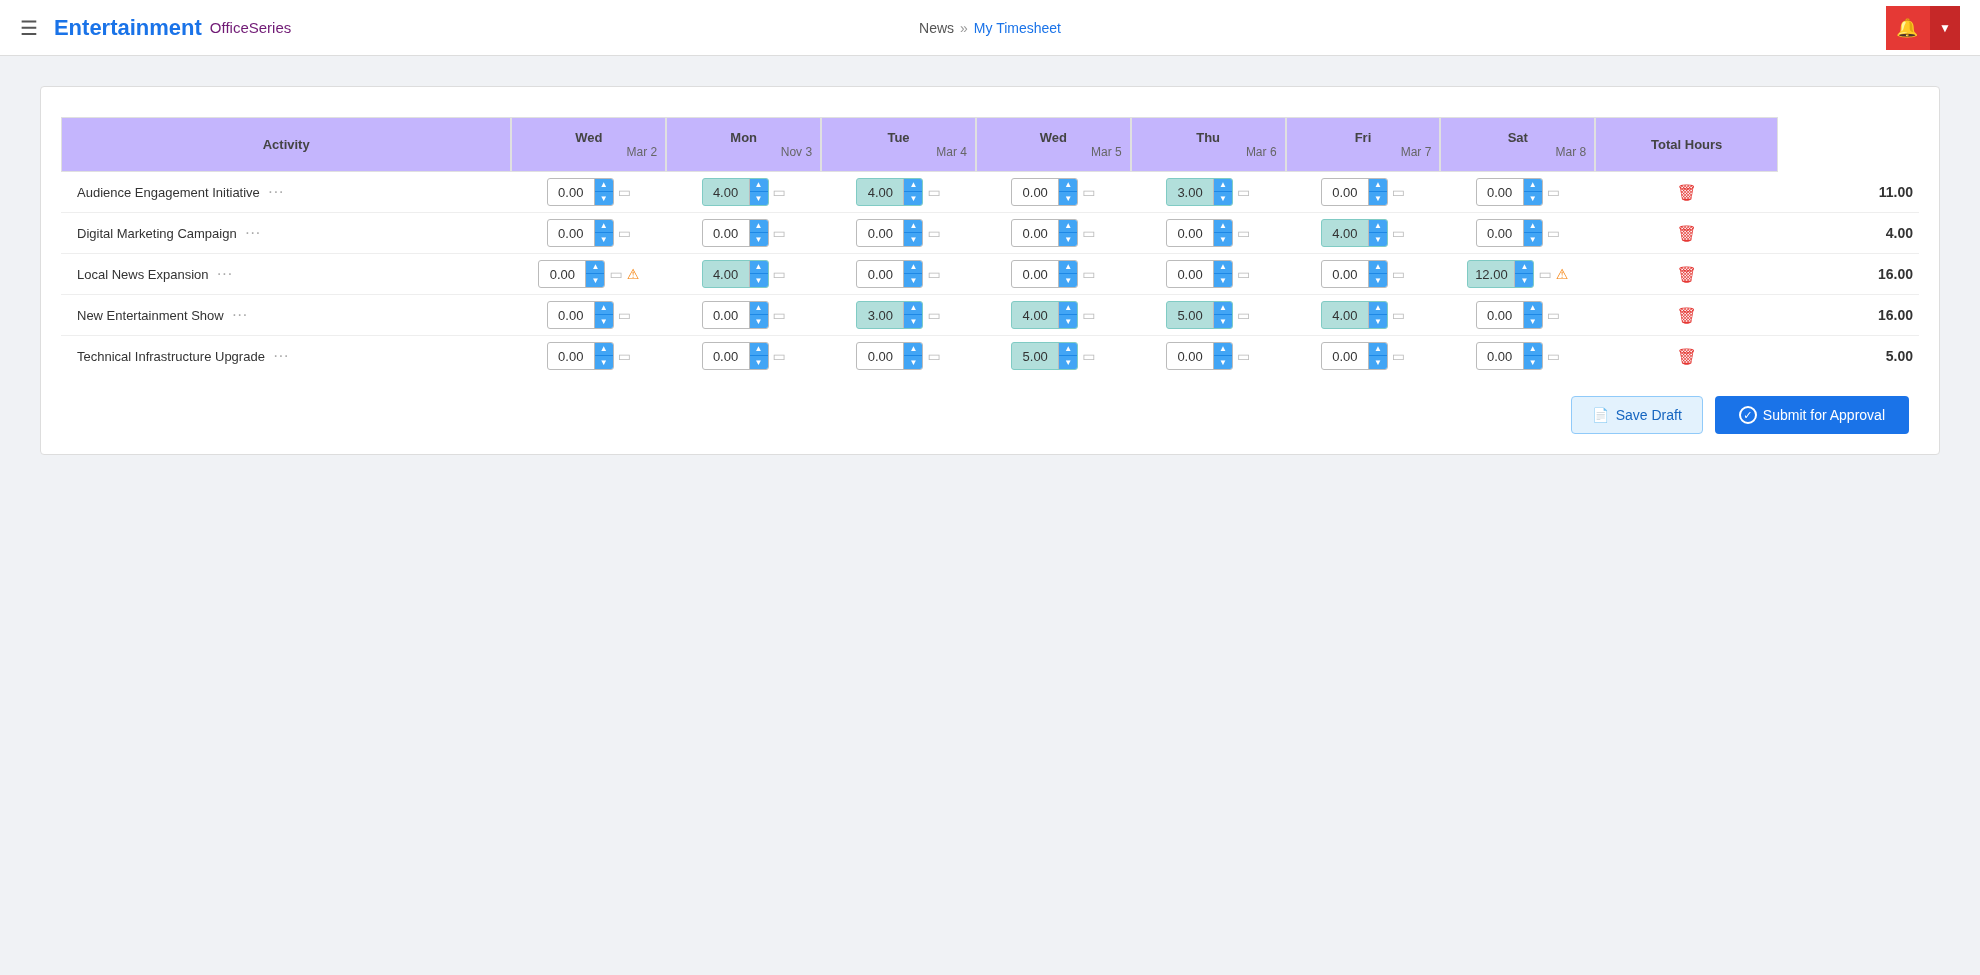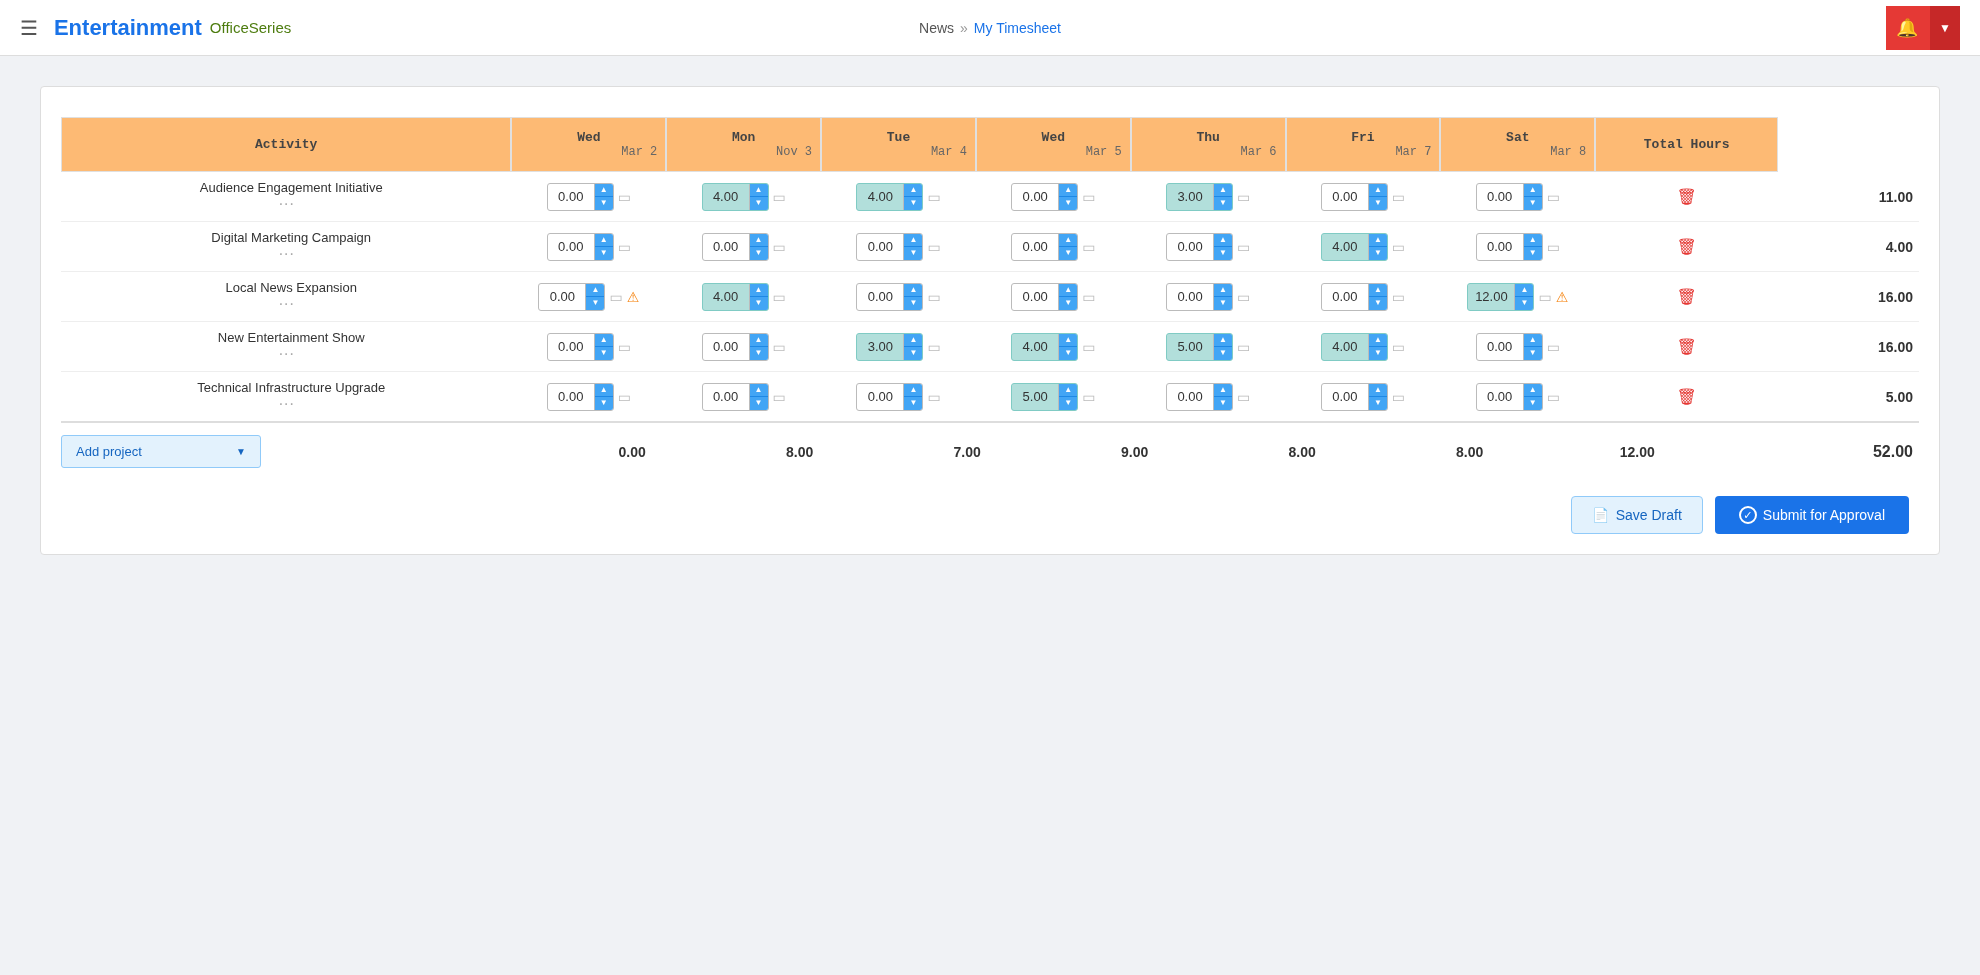--- a/index.html
+++ b/index.html
@@ -21,21 +21,21 @@
       margin-right: 16px;
       color: #555;
     }
     .header-brand {
       font-size: 22px;
       font-weight: 700;
       color: #1a73e8;
       margin-right: 8px;
     }
     .header-suite {
-      color: #4d7c0f;
+      color: #701a75;
       font-size: 15px;
       margin-right: auto;
     }
     .header-nav {
       position: absolute;
       left: 50%;
       transform: translateX(-50%);
       display: flex;
       align-items: center;
       gap: 6px;
@@ -88,28 +88,27 @@
     }
 
     
     .timesheet-table {
       width: 100%;
       border-collapse: separate;
       border-spacing: 0;
     }
 
     .timesheet-table th {
-      background: #fdba74;
+      background: #c4b5fd;
       border: 1px solid #e0e0e0;
       padding: 12px 8px;
       text-align: center;
       font-weight: 600;
       font-size: 13px;
       color: #444;
-      font-family: Liberation Mono, monospace;
     }
     .timesheet-table th.activity-header {
       text-align: center;
       min-width: 260px;
       width: 320px;
     }
     .timesheet-table th.day-header {
       min-width: 90px;
       width: 110px;
     }
@@ -281,21 +280,20 @@
       font-size: 14px;
       cursor: pointer;
       display: flex;
       align-items: center;
       gap: 6px;
     }
 
     .activity-cell {
       display: flex;
       align-items: center;
-      flex-direction: column;
     }
 
     .day-sub {
       display: block;
       font-size: 12px;
       font-weight: normal;
       color: #666;
       text-align: right;
     }
   </style>
@@ -858,40 +856,20 @@
         <span class="note-icon" title="Note">▭</span>
 
       </div>
     </td>
             <td style="width: 30px; text-align: center;"><span class="delete-icon">🗑</span></td>
             <td class="total-cell" style="width: 100px;">5.00</td>
           </tr>
         </tbody>
     </table>
 
-    <table class="timesheet-table" style="margin-top:0;">
-      <tbody>
-        <tr class="footer-row">
-          <td style="width:320px; padding-left:0;">
-            <button class="add-project-btn">
-              <span>Add project</span>
-              <span class="add-project-arrow">▼</span>
-            </button>
-          </td>
-          <td class="footer-day-total" style="width:110px;text-align:center;">0.00</td>
-          <td class="footer-day-total" style="width:110px;text-align:center;">8.00</td>
-          <td class="footer-day-total" style="width:110px;text-align:center;">7.00</td>
-          <td class="footer-day-total" style="width:110px;text-align:center;">9.00</td>
-          <td class="footer-day-total" style="width:110px;text-align:center;">8.00</td>
-          <td class="footer-day-total" style="width:110px;text-align:center;">8.00</td>
-          <td class="footer-day-total" style="width:110px;text-align:center;">12.00</td>
-          <td class="footer-total" style="width:130px;">52.00</td>
-        </tr>
-      </tbody>
-    </table>
 
     <div class="actions-row">
       <button class="save-draft-btn">
         <span>📄</span>
         <span>Save Draft</span>
       </button>
       <button class="submit-btn">
         <span style="border:2px solid #fff;border-radius:50%;width:18px;height:18px;display:inline-flex;align-items:center;justify-content:center;font-size:11px;">✓</span>
         <span>Submit for Approval</span>
       </button>

